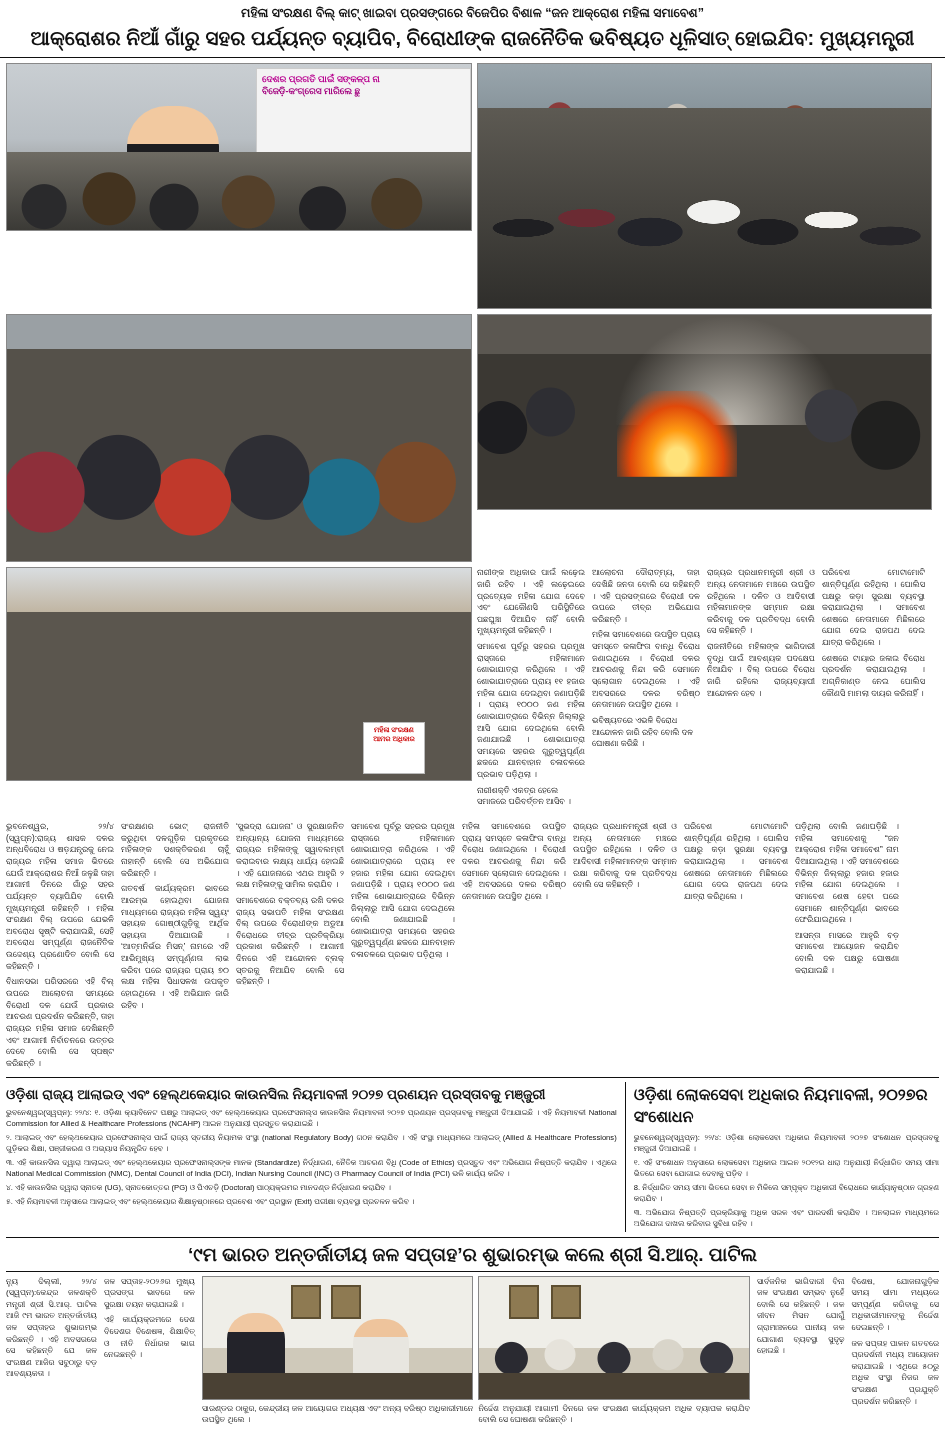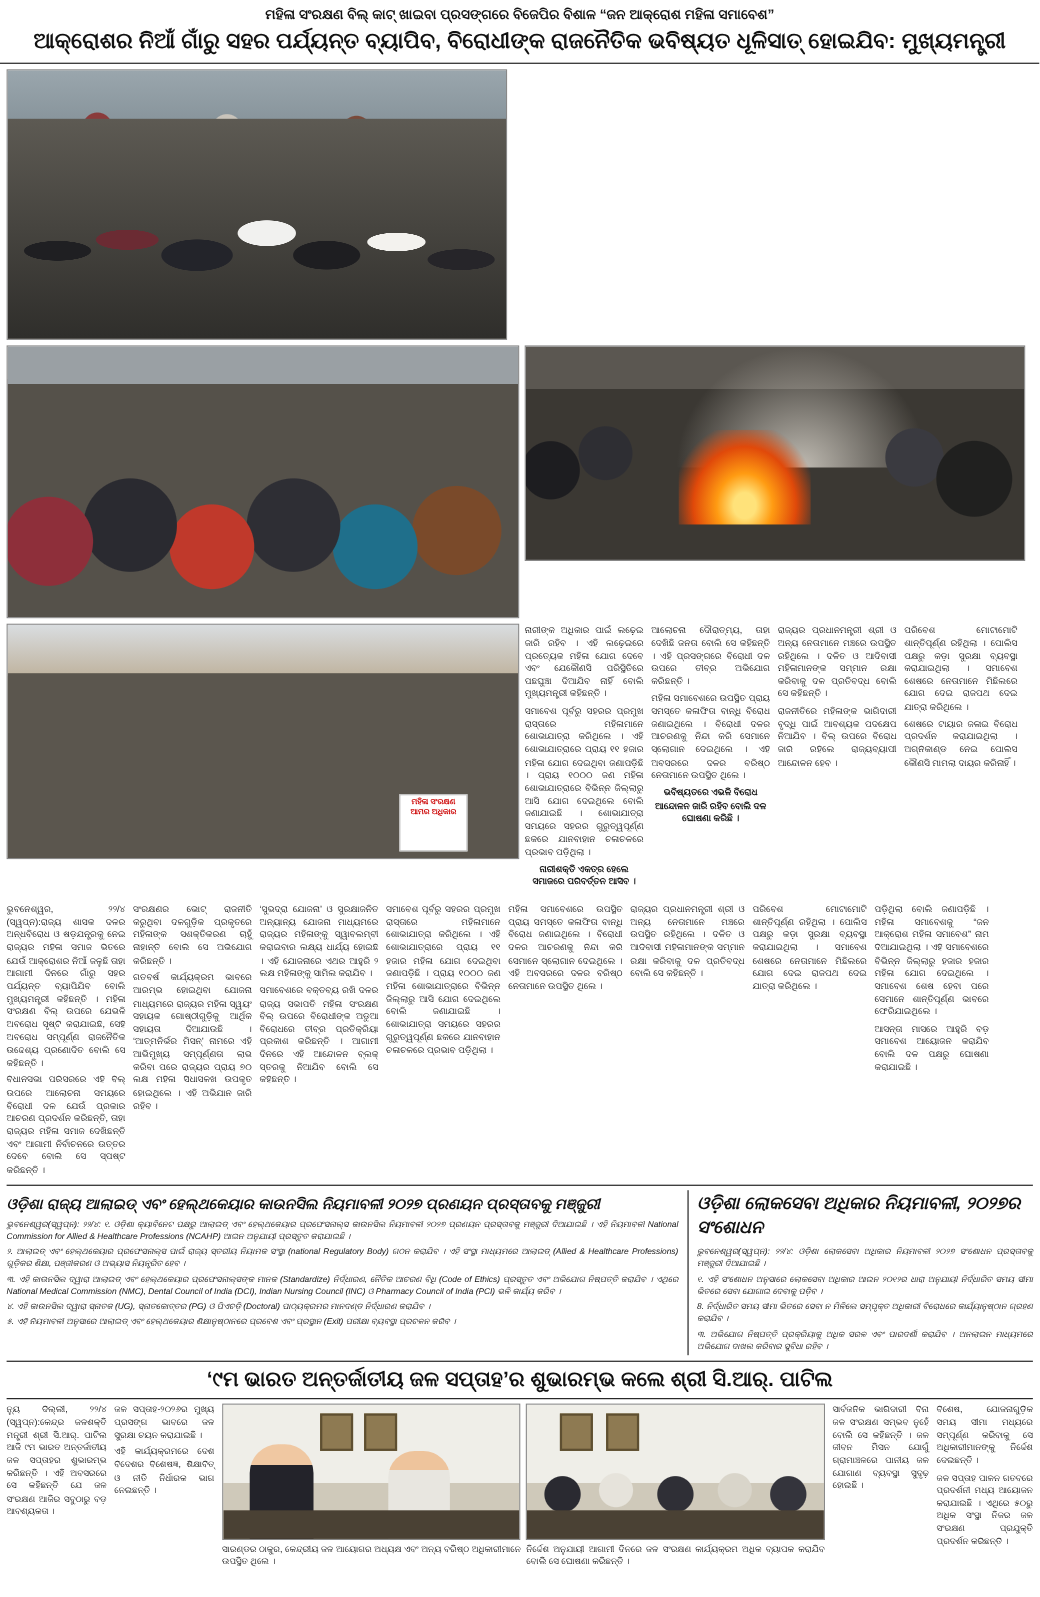--- a/index.html
+++ b/index.html
@@ -221,26 +221,26 @@
     gap: 7px;
     padding: 4px 6px 0;
   }
   .col {
     font-size: 8.2px;
     line-height: 1.42;
     text-align: justify;
     color: #111;
   }
   .col p { margin: 0 0 4px; }
-  .col .sig { text-align: center; font-weight: bold; }
+  .col .sig { text-align: left; font-weight: normal; }
 
   .rule { border-top: 1px solid #111; margin: 4px 6px; }
 
   
-  .sec2 { display: flex; gap: 8px; padding: 0 6px; font-style: italic; }
+  .sec2 { display: flex; gap: 8px; padding: 0 6px; }
   .sec2-left { width: 612px; }
   .sec2-right { width: 315px; border-left: 1px solid #111; padding-left: 8px; }
   .sec-head {
     font-size: 13.5px;
     font-weight: bold;
     line-height: 1.3;
     padding: 4px 0 3px;
   }
   .sec-head-r {
     font-size: 16px;
@@ -310,20 +310,29 @@
 <body>
 
 <div class="page">
 
 
   <div class="kicker">ମହିଳା ସଂରକ୍ଷଣ ବିଲ୍ କାଟ୍ ଖାଇବା ପ୍ରସଙ୍ଗରେ ବିଜେପିର ବିଶାଳ “ଜନ ଆକ୍ରୋଶ ମହିଳା ସମାବେଶ”</div>
   <div class="headline-main">ଆକ୍ରୋଶର ନିଆଁ ଗାଁରୁ ସହର ପର୍ଯ୍ୟନ୍ତ ବ୍ୟାପିବ, ବିରୋଧୀଙ୍କ ରାଜନୈତିକ ଭବିଷ୍ୟତ ଧୂଳିସାତ୍ ହୋଇଯିବ: ମୁଖ୍ୟମନ୍ତ୍ରୀ</div>
 
   <div class="photo-zone">
     <div class="prow">
+      <div class="photo p1">
+        <div class="speaker"></div>
+        <div class="banner">
+          <div>ଦେଶର ପ୍ରଗତି ପାଇଁ ସଙ୍କଳ୍ପ ନା</div>
+          <div class="l2">ବିଜେଡ଼ି-କଂଗ୍ରେସ ମାରିଲେ ଛୁ</div>
+        </div>
+        <div class="bigword">ଆକ୍ରୋଶ</div>
+        <div class="crowdrow"></div>
+      </div>
       <div class="photo p2">
         <div class="topcrowd"></div>
         <div class="march"></div>
       </div>
     </div>
     <div class="prow">
       <div class="photo p3">
         <div class="rows"></div>
       </div>
       <div class="photo p4">

